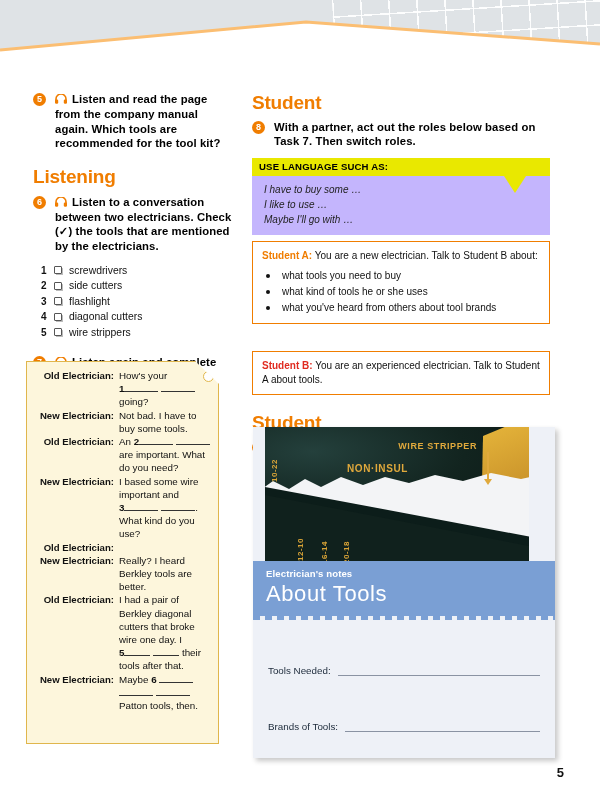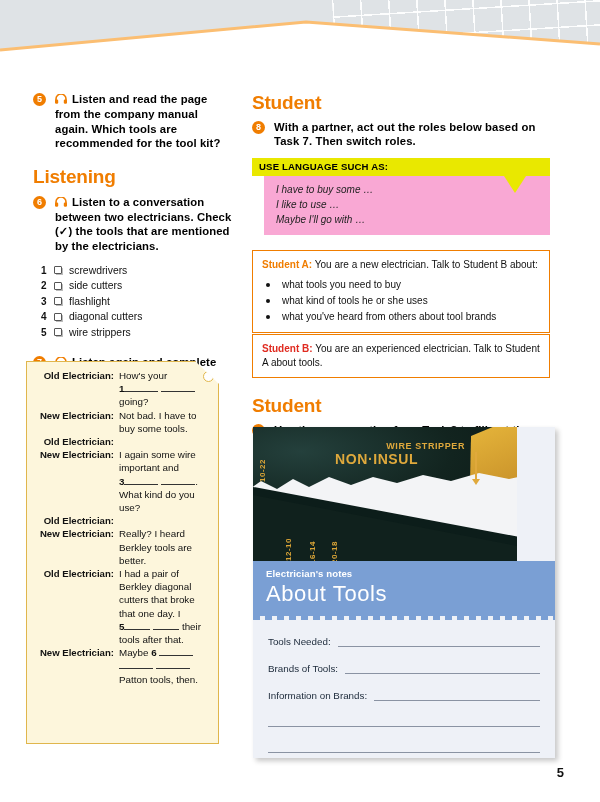--- a/index.html
+++ b/index.html
@@ -89,51 +89,51 @@
   .dlg-line { flex:1; font-size:9.8px; color:#111; line-height:13.2px; }
   .blank { display:inline-block; border-bottom:1.1px solid #333; height:9px; }
   .b-sm { width:26px; } .b-md { width:34px; }
 
   
   .ul-box { position:relative; margin-top:9px; width:298px; }
   .ul-head {
     background:#e9e800; color:#000; font-size:9.6px; font-weight:bold;
     padding:3.5px 7px; letter-spacing:.15px;
   }
-  .ul-body { background:#f9a8d4; padding:6px 24px 8px 12px; position:relative;margin-left:12px; }
+  .ul-body { background:#c4b5fd; padding:6px 24px 8px 12px; position:relative; }
   .ul-item { font-size:10px; font-style:italic; color:#222; line-height:15px; }
   .ul-tail {
     position:absolute; right:24px; top:0;
     width:0; height:0;
     border-left:11px solid transparent; border-right:11px solid transparent;
     border-top:17px solid #e9e800;
   }
 
   
   .stu-box {
     border:1.3px solid #f07d00; padding:7px 9px 7px 9px;
-    margin-top:15px; width:298px; background:#fff;
+    margin-top:6px; width:298px; background:#fff;
   }
   .stu-lead { font-size:10px; line-height:14px; color:#111; }
   .stu-a { color:#f07d00; font-weight:bold; }
   .stu-b { color:#e02b20; font-weight:bold; }
   .bullets { margin-top:5px; }
   .bul { display:flex; align-items:flex-start; font-size:10px; line-height:16px; color:#111; }
   .dot {
     width:4px; height:4px; border-radius:50%; background:#111;
     margin:6px 12px 0 4px; flex:0 0 auto;
   }
 
   
   .panel {
     position:absolute; left:253px; top:427px; width:302px; height:331px;
     box-shadow: 3px 3px 5px rgba(0,0,0,.22);
     background:#eef1f7; overflow:hidden;
   }
-  .photo { position:relative; width:264px; height:134px; overflow:hidden; background:#0b1a1c; }
+  .photo { position:relative; width:264px; height:134px; overflow:hidden; background:#0b1a1c;margin-left:12px; }
   .photo-body {
     position:absolute; inset:0;
     background:
       radial-gradient(120% 90% at 18% 18%, #24403c 0%, #12241f 48%, #081311 100%);
   }
   .photo-white {
     position:absolute; left:-6px; top:46px; width:316px; height:105px;
     background:#f3f4f6;
     clip-path: polygon(0 18px, 14px 8px, 30px 16px, 46px 6px, 62px 14px,
       82px 4px, 104px 12px, 126px 4px, 150px 10px, 176px 2px, 204px 8px,
@@ -147,21 +147,21 @@
   .photo-blade2 {
     position:absolute; left:-10px; top:60px; width:330px; height:78px;
     background:#10211d;
     clip-path: polygon(0 6px, 300px 64px, 300px 78px, 0 78px);
   }
   .ph-txt {
     position:absolute; color:#e0a93c; font-weight:bold;
     font-family:"Liberation Sans", sans-serif; letter-spacing:.6px;
   }
   .ph-wire { right:52px; top:14px; font-size:9px; }
-  .ph-non  { left:58px;  top:24px; font-size:14px;padding-left:24px; }
+  .ph-non  { left:58px;  top:36px; font-size:10px;padding-left:24px; }
   .ph-arrow {
     position:absolute; right:40px; top:25px; width:1.6px; height:28px;
     background:#e0a93c;
   }
   .ph-arrow::after {
     content:""; position:absolute; left:-3.2px; bottom:-5px;
     border-left:4px solid transparent; border-right:4px solid transparent;
     border-top:6px solid #e0a93c;
   }
   .ph-yellow {
@@ -179,21 +179,21 @@
   .notes-head { background:#7a9fd4; padding:7px 13px 9px 13px; }
   .notes-kicker { color:#fff; font-size:9.6px; font-weight:bold; letter-spacing:.1px; }
   .notes-title { color:#fff; font-size:22px; letter-spacing:.6px; margin-top:2px; font-weight:normal; }
   .perf {
     height:4px; background:#7a9fd4;
     -webkit-mask-image: repeating-linear-gradient(90deg,#000 0 7px,transparent 7px 12px);
     mask-image: repeating-linear-gradient(90deg,#000 0 7px,transparent 7px 12px);
   }
   .notes-body { background:#eef1f7; padding:16px 15px 14px 15px; }
   .nrow { display:flex; align-items:flex-end; margin-bottom:16px; }
-  .nlabel { font-size:9.8px; color:#1c2a3a; white-space:nowrap; padding-right:7px; }
+  .nlabel { font-size:9.8px; color:#1c2a3a; white-space:nowrap; padding-right:7px;margin-top:29px; }
   .nline { flex:1; border-bottom:1.1px solid #8a93a3; height:10px; }
   .nblank { border-bottom:1.1px solid #8a93a3; height:10px; margin-bottom:16px; }
 
   .page-num {
     position:absolute; right:36px; bottom:22px;
     font-size:13px; font-weight:bold; color:#111;
   }
 </style>
 </head>
 <body>
@@ -297,26 +297,31 @@
       <div class="dlg-row">
         <div class="dlg-who">New Electrician:</div>
         <div class="dlg-line">
           <div>Not bad. I have to</div>
           <div>buy some tools.</div>
         </div>
       </div>
 
       <div class="dlg-row">
         <div class="dlg-who">Old Electrician:</div>
+        <div class="dlg-line">
+          <div>An <b>2</b><span class="blank b-md"></span> <span class="blank b-md"></span></div>
+          <div>are important. What</div>
+          <div>do you need?</div>
+        </div>
       </div>
 
       <div class="dlg-row">
         <div class="dlg-who">New Electrician:</div>
         <div class="dlg-line">
-          <div>I again some wire</div>
+          <div>I based some wire</div>
           <div>important and</div>
           <div><b>3</b><span class="blank b-md"></span> <span class="blank b-md"></span>.</div>
           <div>What kind do you</div>
           <div>use?</div>
         </div>
       </div>
 
       <div class="dlg-row">
         <div class="dlg-who">Old Electrician:</div>
       </div>
@@ -329,21 +334,21 @@
           <div>better.</div>
         </div>
       </div>
 
       <div class="dlg-row">
         <div class="dlg-who">Old Electrician:</div>
         <div class="dlg-line">
           <div>I had a pair of</div>
           <div>Berkley diagonal</div>
           <div>cutters that broke</div>
-          <div>that one day. I</div>
+          <div>wire one day. I</div>
           <div><b>5</b><span class="blank b-sm"></span> <span class="blank b-sm"></span> their</div>
           <div>tools after that.</div>
         </div>
       </div>
 
       <div class="dlg-row">
         <div class="dlg-who">New Electrician:</div>
         <div class="dlg-line">
           <div>Maybe <b>6</b> <span class="blank b-md"></span></div>
           <div><span class="blank b-md"></span> <span class="blank b-md"></span></div>
@@ -387,21 +392,21 @@
           <span class="dot"></span>
           <span>what kind of tools he or she uses</span>
         </div>
         <div class="bul">
           <span class="dot"></span>
           <span>what you've heard from others about tool brands</span>
         </div>
       </div>
     </div>
 
-    <div class="stu-box" style="margin-top:1px;">
+    <div class="stu-box" style="margin-top:27px;">
       <div class="stu-lead">
         <span class="stu-b">Student B:</span><span> You are an experienced electrician. Talk to Student A about tools.</span>
       </div>
     </div>
 
     <div class="section-head" style="margin-top:17px;">Student</div>
 
     <div class="task" style="margin-top:6px;">
       <span class="badge">9</span>
       <div class="task-text">Use the conversation from Task 8 to fill out the new electrician's notes about tools.</div>

